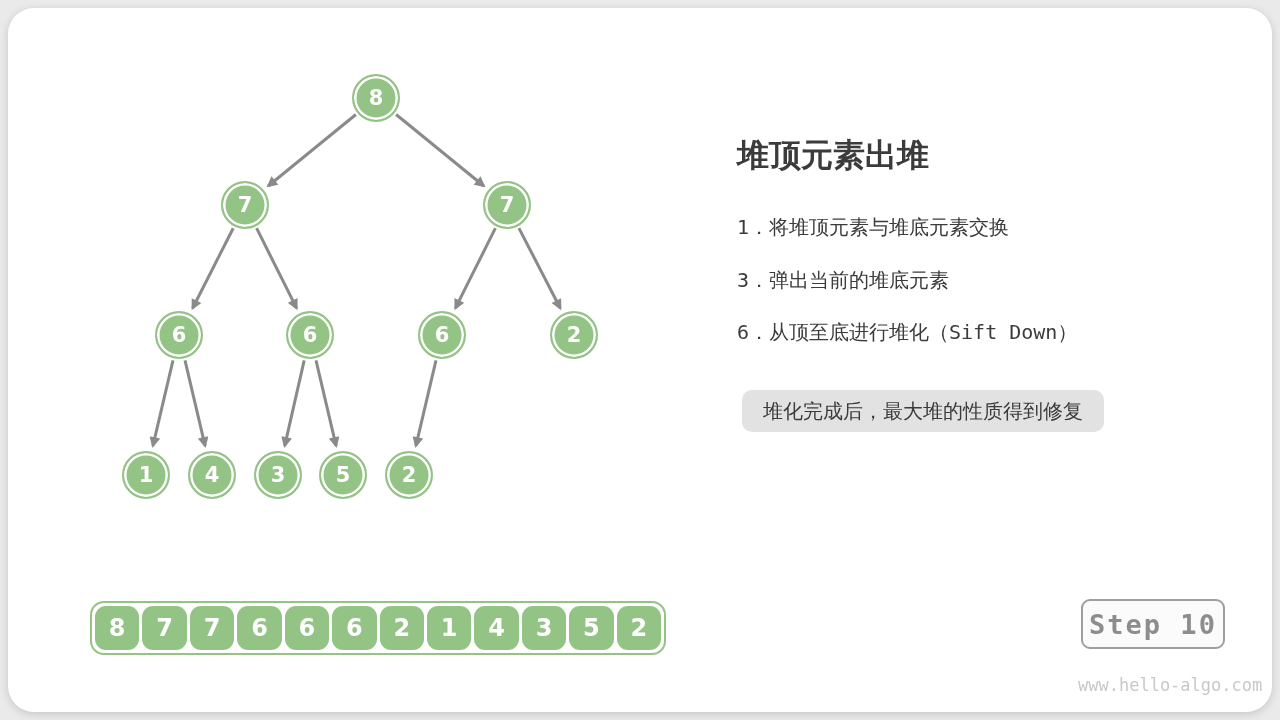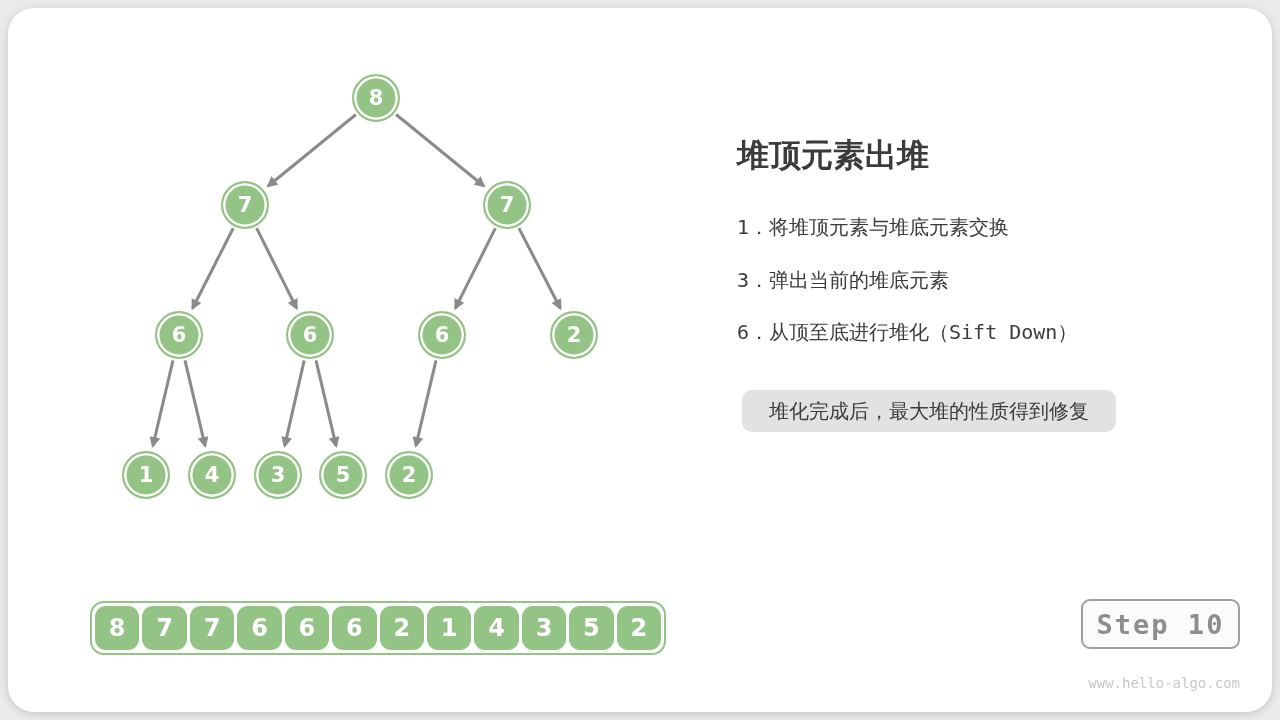--- a/index.html
+++ b/index.html
@@ -61,21 +61,21 @@
     color: var(--text-dark);
     white-space: nowrap;
   }
   .step-item.s0 { top: 214px; }
   .step-item.s1 { top: 267px; }
   .step-item.s2 { top: 319px; }
   .note-box {
     position: absolute;
     left: 742px; top: 390px;
     height: 42px; line-height: 42px;
-    padding: 0 27px;
+    padding: 0 21px;
     background: var(--note-bg);
     border-radius: 10px;
     font-size: 20px;
     color: var(--text-dark);
     white-space: nowrap;
   }
   
   .heap-array {
     position: absolute;
     left: 90px; top: 601px;
@@ -92,37 +92,37 @@
     background: var(--node-green);
     border-radius: 11px;
     display: flex; align-items: center; justify-content: center;
     color: #ffffff;
     font: bold 24px "DejaVu Sans", sans-serif;
   }
   
   .step-badge {
     position: absolute;
     left: 1081px; top: 599px;
-    width: 159px; height: 50px;
+    width: 144px; height: 50px;
     background: #fbfbfb;
     border: 2px solid var(--step-border);
     border-radius: 9px;
     display: flex; align-items: center; justify-content: center;
     font-family: "DejaVu Sans Mono", monospace;
     font-size: 27px; font-weight: bold;
     letter-spacing: 2px;
     color: var(--step-text);
   }
   .website {
     position: absolute;
     left: 1078px; top: 675px;
     width: 162px;
     text-align: right;
     font-family: "DejaVu Sans Mono", monospace;
-    font-size: 14px;
+    font-size: 17px;
     color: var(--site-gray);
     white-space: nowrap;
   }
 </style>
 </head>
 <body>
 
 <div class="card"></div>
 
 <svg class="tree-arrows" viewBox="0 0 720 520">

